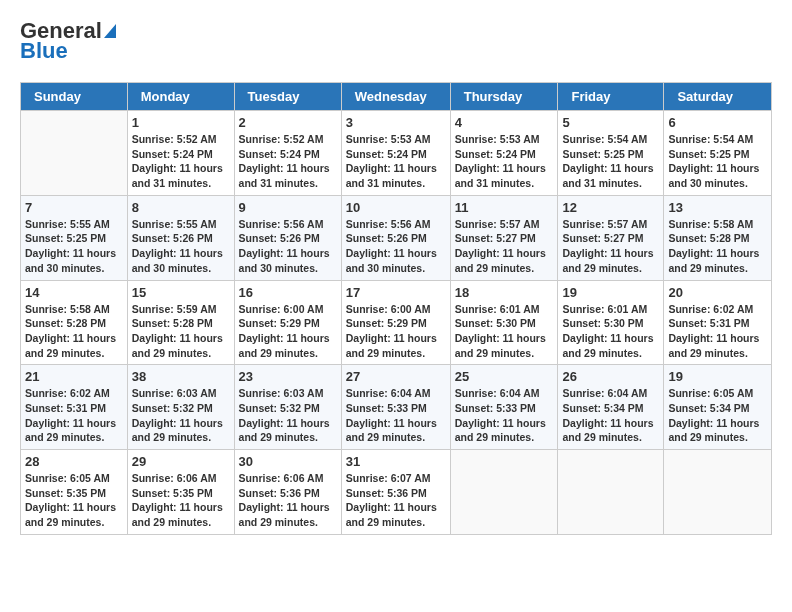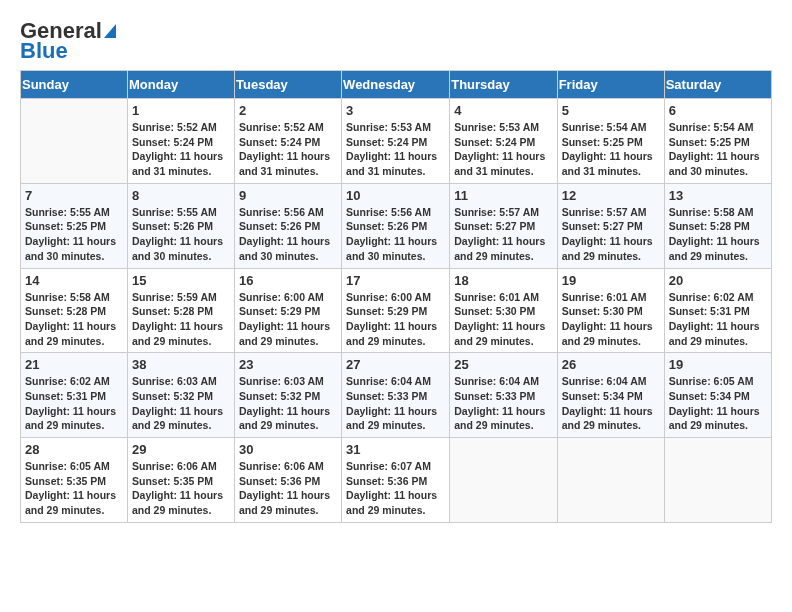--- a/index.html
+++ b/index.html
@@ -7,21 +7,21 @@
       font-family: Arial, sans-serif;
       background: #fff;
       width: 792px;
       min-height: 612px;
       padding: 20px;
     }
     .header {
       display: flex;
       justify-content: space-between;
       align-items: flex-start;
-      margin-bottom: 8px;
+      margin-bottom: 20px;
     }
     .logo {
       display: flex;
       flex-direction: column;
       align-items: flex-start;
     }
     .logo-text {
       font-size: 22px;
       font-weight: bold;
       color: #333;
@@ -51,21 +51,21 @@
       color: #333;
     }
     table {
       width: 100%;
       border-collapse: collapse;
       font-size: 11px;
     }
     thead tr th {
       background-color: #2a75b8;
       color: #fff;
-      padding: 6px 1px;
+      padding: 6px 13px;
       text-align: left;
       font-size: 13px;
       font-weight: bold;
       border: 1px solid #ccc;
     }
     tbody tr td {
       border: 1px solid #ccc;
       vertical-align: top;
       padding: 4px 4px;
       width: 110px;

